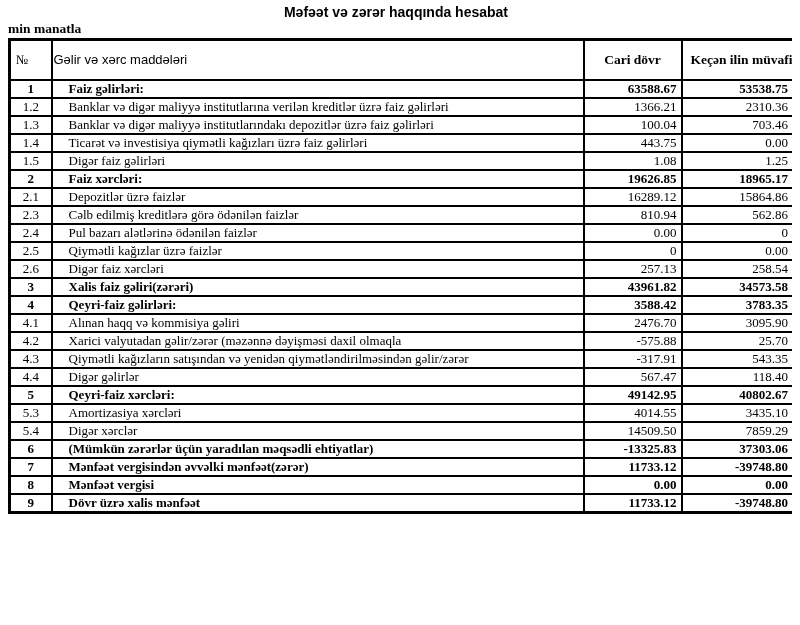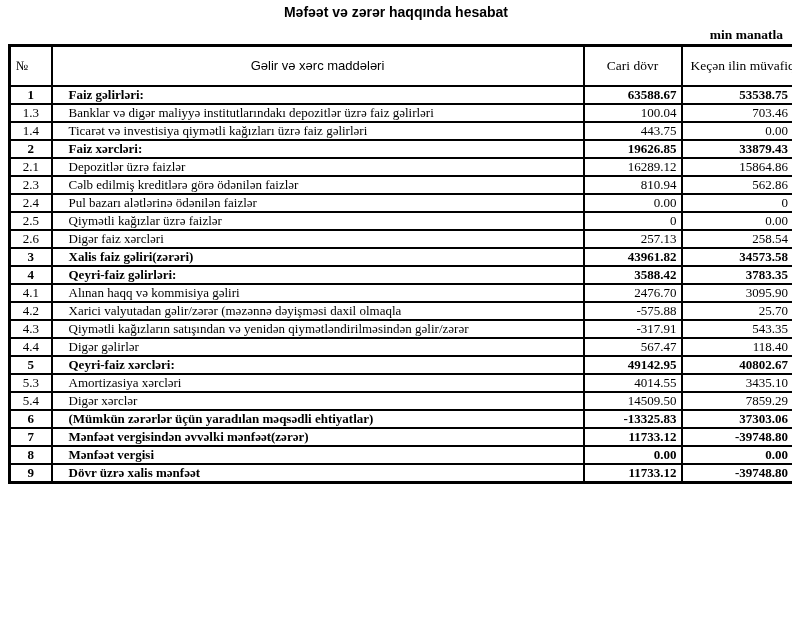--- a/index.html
+++ b/index.html
@@ -19,59 +19,59 @@
     overflow: hidden;
   }
   .title {
     text-align: center;
     font-family: "Liberation Sans", sans-serif;
     font-weight: bold;
     font-size: 14px;
     line-height: 17px;
   }
   .unit-note {
-    text-align: right;
+    text-align: left;
     font-family: "Liberation Serif", serif;
     font-weight: bold;
     font-size: 13.5px;
     line-height: 15px;
-    margin-top: 6px;
+    margin-top: 0;
     margin-bottom: 2px;
     padding-right: 1px;
   }
   table.report {
     border-collapse: collapse;
     table-layout: fixed;
     width: 784px;
     border: 3px solid #000;
   }
   table.report th,
   table.report td {
     border: 2px solid #000;
     overflow: hidden;
     white-space: nowrap;
     box-sizing: border-box;
   }
   thead th {
     height: 40px;
-    font-weight: normal;
+    font-weight: bold;
     font-size: 13.5px;
     vertical-align: middle;
   }
   th.h-no {
     font-weight: normal;
     font-size: 13px;
     text-align: left;
     padding-left: 5px;
   }
   th.h-items {
     font-family: "Liberation Sans", sans-serif;
     font-weight: normal;
     font-size: 13px;
-    text-align: center;
+    text-align: left;
   }
   th.h-cur { text-align: center; }
   th.h-prev {
     text-align: center;
     white-space: normal;
     line-height: 17px;
     padding: 0 8px;
   }
   tbody td {
     height: 17.4px;
@@ -107,36 +107,48 @@
       </tr>
     </thead>
     <tbody>
         <tr class="bold">
           <td class="c-no">1</td>
           <td class="c-label">Faiz gəlirləri:</td>
           <td class="c-num">63588.67</td>
           <td class="c-num">53538.75</td>
         </tr>
         <tr>
+          <td class="c-no">1.2</td>
+          <td class="c-label">Banklar və digər maliyyə institutlarına verilən kreditlər üzrə faiz gəlirləri</td>
+          <td class="c-num">1366.21</td>
+          <td class="c-num">2310.36</td>
+        </tr>
+        <tr>
           <td class="c-no">1.3</td>
           <td class="c-label">Banklar və digər maliyyə institutlarındakı depozitlər üzrə faiz gəlirləri</td>
           <td class="c-num">100.04</td>
           <td class="c-num">703.46</td>
         </tr>
         <tr>
           <td class="c-no">1.4</td>
           <td class="c-label">Ticarət və investisiya qiymətli kağızları üzrə faiz gəlirləri</td>
           <td class="c-num">443.75</td>
           <td class="c-num">0.00</td>
         </tr>
+        <tr>
+          <td class="c-no">1.5</td>
+          <td class="c-label">Digər faiz gəlirləri</td>
+          <td class="c-num">1.08</td>
+          <td class="c-num">1.25</td>
+        </tr>
         <tr class="bold">
           <td class="c-no">2</td>
           <td class="c-label">Faiz xərcləri:</td>
           <td class="c-num">19626.85</td>
-          <td class="c-num">33879.43</td>
+          <td class="c-num">18965.17</td>
         </tr>
         <tr>
           <td class="c-no">2.1</td>
           <td class="c-label">Depozitlər üzrə faizlər</td>
           <td class="c-num">16289.12</td>
           <td class="c-num">15864.86</td>
         </tr>
         <tr>
           <td class="c-no">2.3</td>
           <td class="c-label">Cəlb edilmiş kreditlərə görə ödənilən faizlər</td>

